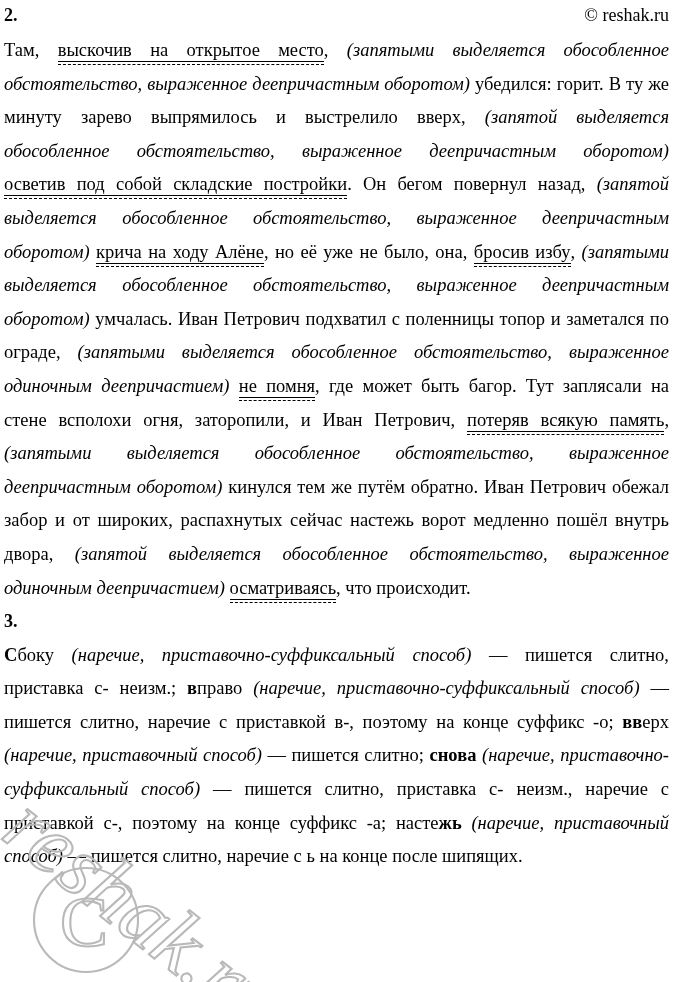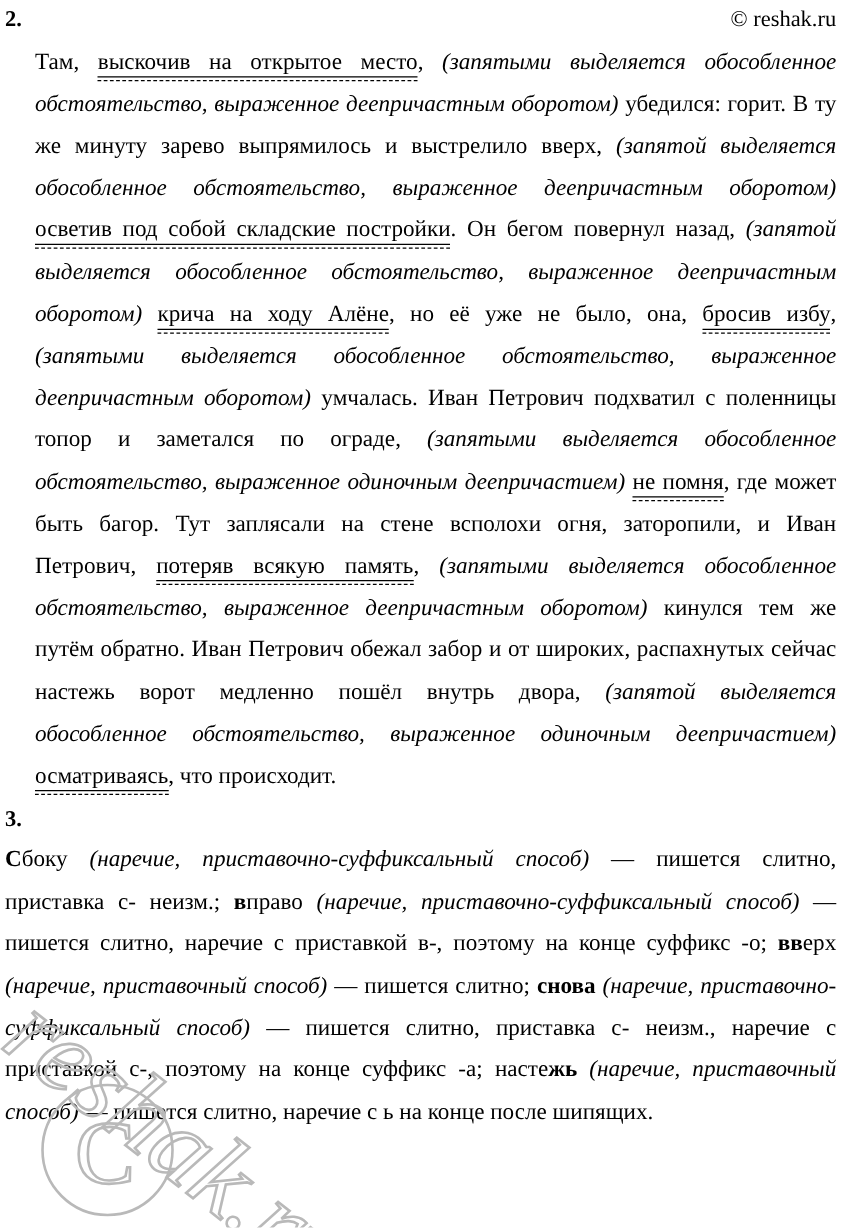--- a/index.html
+++ b/index.html
@@ -50,21 +50,21 @@
   
   .para {
     font-size: 18.5px;
     line-height: 33.6px;
     text-align: justify;
     text-justify: inter-word;
     margin: 0;
     padding: 0 4px 0 2px;
     hyphens: none;
   }
-  .para.first { margin-top: 4px; margin-left: 24px; }
+  .para.first { margin-top: 4px; }
 
   .section-head {
     font-size: 18px;
     font-weight: bold;
     line-height: 33.6px;
     margin: 0;
     padding: 0 0 0 2px;
   }
 
   

